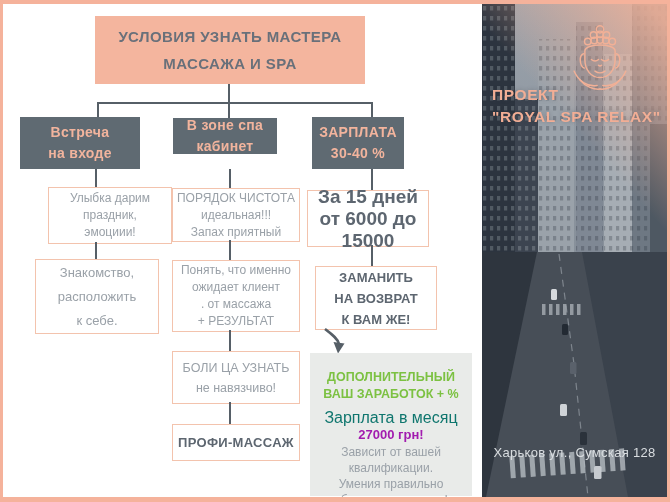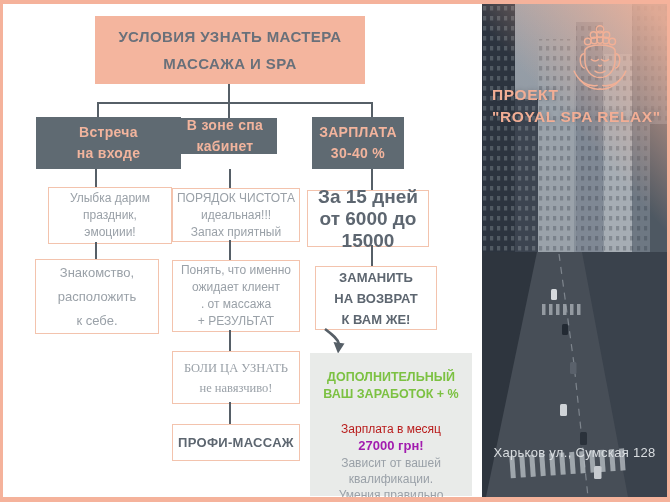--- a/index.html
+++ b/index.html
@@ -29,21 +29,21 @@
     color:#9aa1a8;
   }
   .t-gray{color:#9aa1a8;}
   .t-dark{color:#5d6670;font-weight:bold;}
   .bonus{
     position:absolute;left:310px;top:353px;width:162px;height:143px;background:#e9ebe9;
     display:flex;flex-direction:column;align-items:center;justify-content:flex-start;
     text-align:center;padding-top:16px;box-sizing:border-box;
   }
   .bonus .g{color:#7cc142;font-weight:bold;font-size:12.5px;line-height:17px;}
-  .bonus .b1{color:#b91c1c;font-size:12px;line-height:16px;margin-top:18px;}
+  .bonus .b1{color:#0f766e;font-size:16px;line-height:16px;margin-top:7px;}
   .bonus .b2{color:#a21caf;font-weight:bold;font-size:13px;line-height:18px;}
   .bonus .b3,.bonus .b4{color:#9aa1a8;font-size:12px;line-height:16px;}
   .arrow-curve{position:absolute;left:318px;top:327px;width:32px;height:27px;}
   .photo{
     position:absolute;left:482px;top:4px;width:185px;height:493px;overflow:hidden;background:#7f1d1d;
   }
   .photo svg.city{position:absolute;inset:0;width:100%;height:100%;display:block;}
   .buddha{position:absolute;left:82px;top:18px;width:72px;height:78px;}
   .project{
     position:absolute;left:10px;top:80px;color:#f2ae95;font-weight:bold;
@@ -61,21 +61,21 @@
 
   <div class="title-box pre">УСЛОВИЯ УЗНАТЬ МАСТЕРА
 МАССАЖА И SPA</div>
 
   <div class="line" style="left:228px;top:84px;width:2px;height:19px;"></div>
   <div class="line" style="left:97px;top:102px;width:276px;height:2px;"></div>
   <div class="line" style="left:97px;top:102px;width:2px;height:16px;"></div>
   <div class="line" style="left:228px;top:102px;width:2px;height:16px;"></div>
   <div class="line" style="left:371px;top:102px;width:2px;height:16px;"></div>
 
-  <div class="hdr pre" style="left:36px;top:117px;width:145px;height:52px;">Встреча
+  <div class="hdr pre" style="left:20px;top:117px;width:120px;height:52px;">Встреча
 на входе</div>
   <div class="hdr pre" style="left:173px;top:118px;width:104px;height:36px;">В зоне спа
 кабинет</div>
   <div class="hdr pre" style="left:312px;top:117px;width:92px;height:52px;">ЗАРПЛАТА
 30-40 %</div>
 
   <div class="line" style="left:95px;top:169px;width:2px;height:18px;"></div>
   <div class="box pre t-gray" style="left:48px;top:187px;width:122px;height:55px;font-size:12px;line-height:17px;">Улыбка дарим
 праздник,
 эмоциии!</div>
@@ -87,21 +87,21 @@
   <div class="line" style="left:229px;top:169px;width:2px;height:19px;"></div>
   <div class="box pre t-gray" style="left:172px;top:188px;width:126px;height:52px;font-size:12px;line-height:17px;">ПОРЯДОК ЧИСТОТА
 идеальная!!!
 Запах приятный</div>
   <div class="line" style="left:229px;top:240px;width:2px;height:20px;"></div>
   <div class="box pre t-gray" style="left:172px;top:260px;width:126px;height:70px;font-size:12px;line-height:17px;">Понять, что именно
 ожидает клиент
 . от массажа
 + РЕЗУЛЬТАТ</div>
   <div class="line" style="left:229px;top:330px;width:2px;height:21px;"></div>
-  <div class="box pre t-gray" style="left:172px;top:351px;width:126px;height:51px;font-size:12.5px;line-height:20px;font-family:Liberation Serif, serif;">БОЛИ ЦА УЗНАТЬ
+  <div class="box pre t-gray" style="left:172px;top:351px;width:126px;height:51px;font-size:12.5px;line-height:20px;">БОЛИ ЦА УЗНАТЬ
 не навязчиво!</div>
   <div class="line" style="left:229px;top:402px;width:2px;height:22px;"></div>
   <div class="box pre t-dark" style="left:172px;top:424px;width:126px;height:35px;font-size:13px;letter-spacing:.3px;">ПРОФИ-МАССАЖ</div>
 
   <div class="line" style="left:371px;top:169px;width:2px;height:21px;"></div>
   <div class="box pre t-dark" style="left:307px;top:190px;width:120px;height:55px;font-size:19px;line-height:22px;">За 15 дней
 от 6000 до 15000</div>
   <div class="line" style="left:371px;top:245px;width:2px;height:21px;"></div>
   <div class="box pre t-dark" style="left:315px;top:266px;width:120px;height:62px;font-size:13px;line-height:21px;">ЗАМАНИТЬ
 НА ВОЗВРАТ

